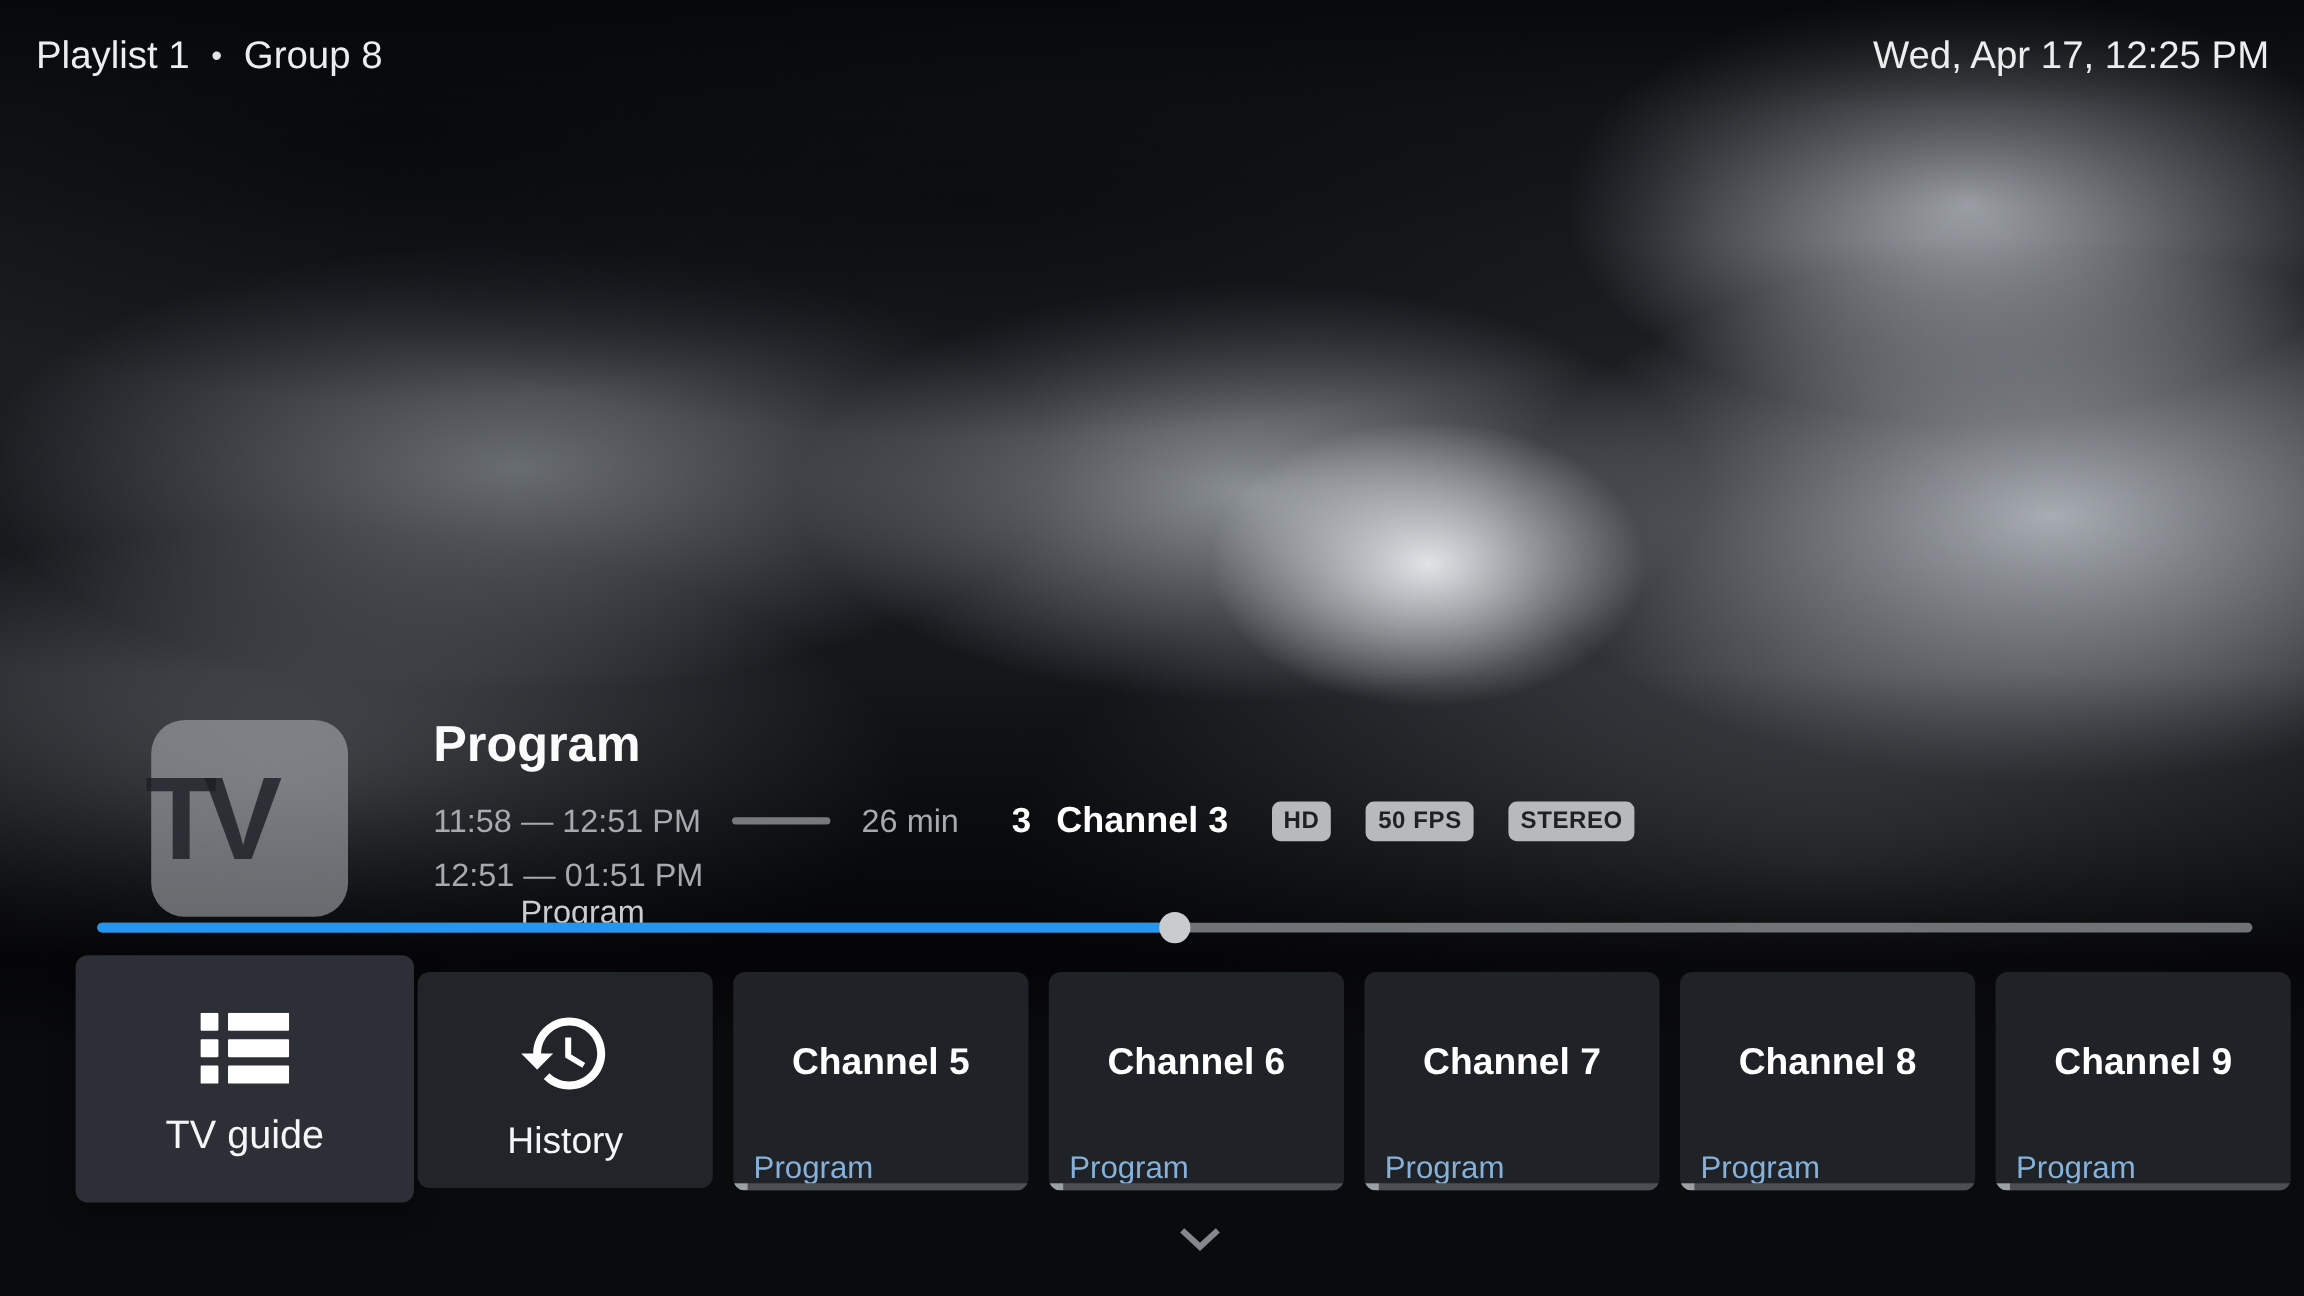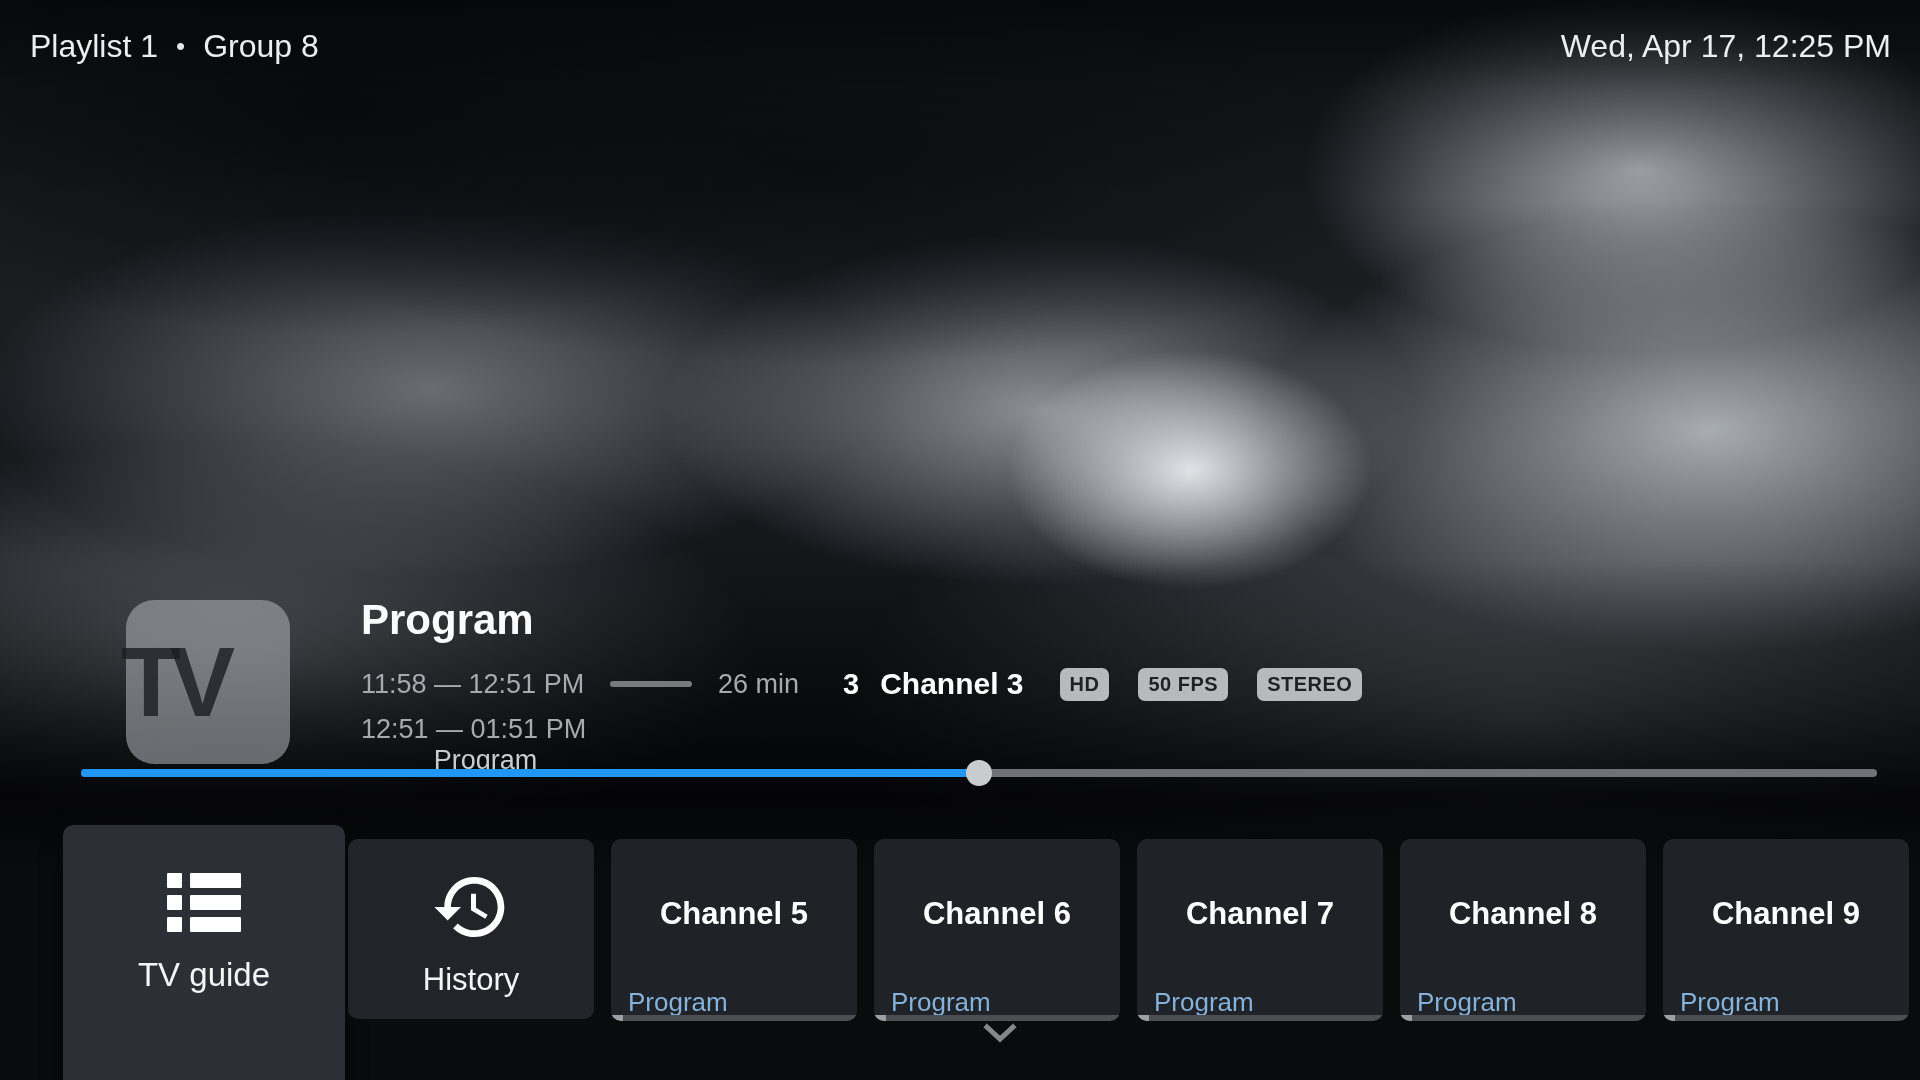--- a/index.html
+++ b/index.html
@@ -50,22 +50,22 @@
     padding:5px 10px;border-radius:7px;white-space:nowrap;}
   .next-title{margin-left:22px;font-size:27px;color:#c9ccd0;}
 
   
   .seekbar{position:absolute;left:81px;top:769px;width:1796px;height:8px;border-radius:4px;background:#6f7276;}
   .seekbar-fill{height:100%;background:#2196f3;border-radius:4px 0 0 4px;}
   .seekbar-thumb{position:absolute;top:-9px;width:26px;height:26px;border-radius:50%;background:#c9cccf;
     margin-left:-13px;}
 
   
-  .card{position:absolute;border-radius:10px;background:#212428;margin-top:29px;}
-  .card-tvguide{left:63px;top:796px;width:282px;height:264px;background:#2c3036;
+  .card{position:absolute;border-radius:10px;background:#212428;}
+  .card-tvguide{left:63px;top:796px;width:282px;height:206px;background:#2c3036;
     box-shadow:0 8px 22px rgba(0,0,0,.45);}
   .card-history{left:348px;top:810px;width:246px;height:180px;}
   .card-channel{top:810px;width:246px;height:182px;background:#1f2226;overflow:hidden;}
   .ch-0{left:611px;} .ch-1{left:874px;} .ch-2{left:1137px;} .ch-3{left:1400px;} .ch-4{left:1663px;}
   .card-icon{position:absolute;left:50%;transform:translateX(-50%);}
   .tvg-icon{top:48px;}
   .his-icon{top:28px;}
   .card-label{position:absolute;left:0;width:100%;text-align:center;color:#f4f5f6;}
   .tvg-label{top:131px;font-size:33px;}
   .his-label{top:123px;font-size:31px;}

